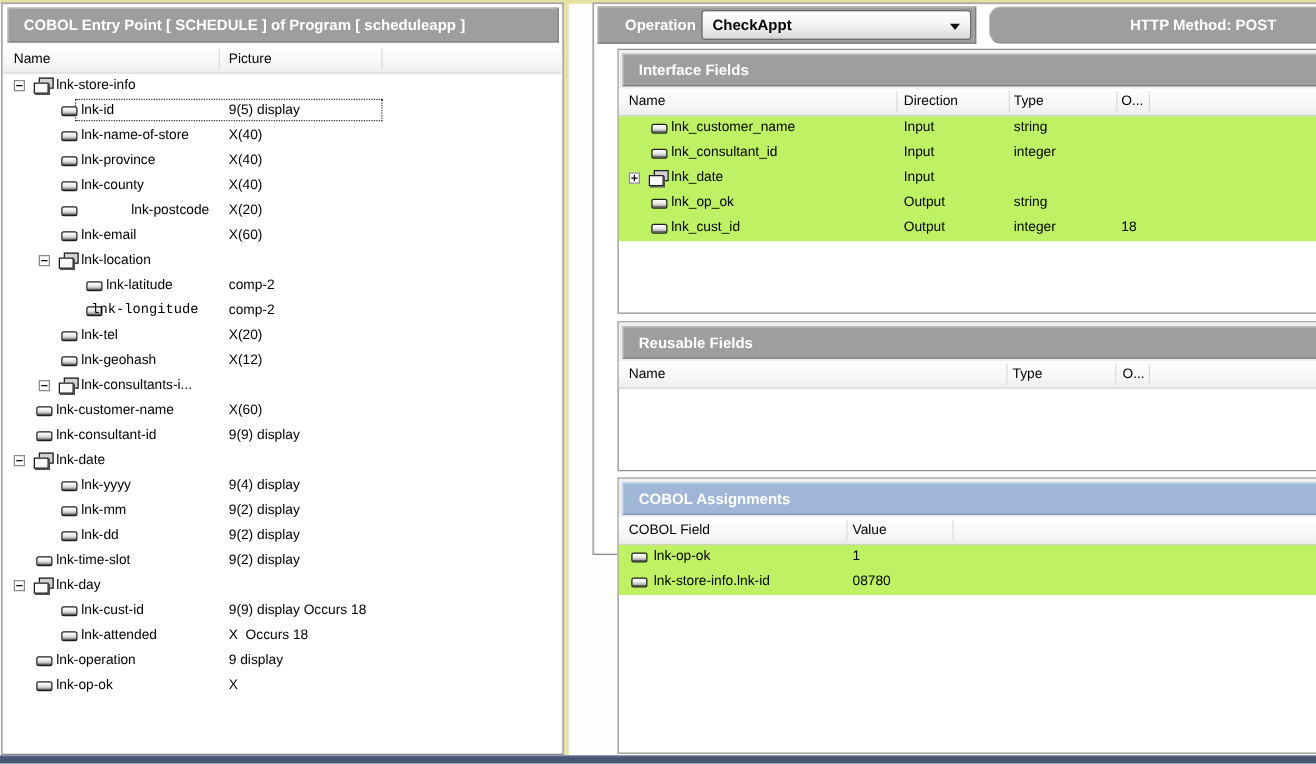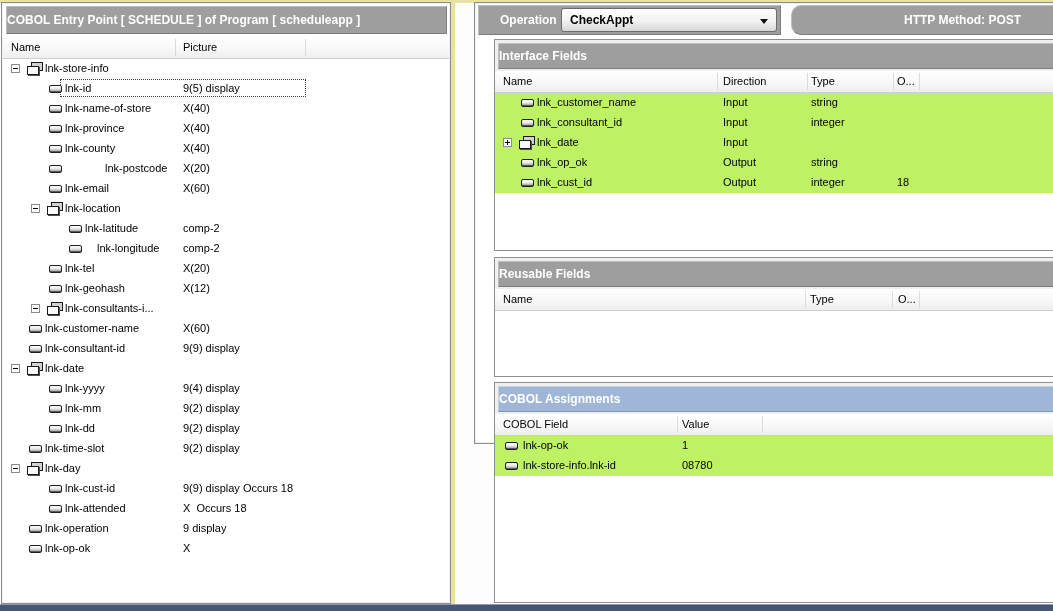--- a/index.html
+++ b/index.html
@@ -10,21 +10,21 @@
   .strip-top    { position:absolute; left:0; top:0; width:1053px; height:3px; background:#e6e3a0; }
   .strip-mid    { position:absolute; left:451px; top:0; width:4px; height:604px; background:#e6e3a0; }
   .strip-bottom { position:absolute; left:0; top:604px; width:1053px; height:7px; background:#475673; border-top:1px solid #8d99b3; }
 
   
   .panel { position:absolute; background:#fff; border:1px solid #8c8c8c; box-shadow:inset 0 0 0 1px #f2f2f2; }
   .panel-left  { left:1px;  top:2px; width:450px; height:602px; }
   .panel-right { left:474px; top:2px; width:595px; height:442px; }
 
   
-  .bar { color:#fff; font-weight:bold; font-size:12px; display:flex; align-items:center; 
+  .bar { color:#fff; font-weight:bold; font-size:12px; display:flex; align-items:center; padding-left:12px;
          background:#9e9e9e; border-top:1px solid #bdbdbd; border-left:1px solid #bdbdbd;
          border-right:1px solid #7d7d7d; border-bottom:1px solid #7d7d7d; }
   .bar.blue { background:#9fb6d6; border-top-color:#c3d2e7; border-left-color:#c3d2e7; border-right-color:#7f94b4; border-bottom-color:#7f94b4;text-align:right; }
 
   .left-title { position:absolute; left:4px; top:3px; width:441px; height:28px; }
 
   
   .thead { position:absolute; left:1px; right:1px; height:22px;
            background:linear-gradient(180deg,#ffffff 0%,#f7f7f7 60%,#eeeeee 100%);
            border-bottom:1px solid #cfcfcf; font-size:11px; color:#000; }
@@ -132,21 +132,21 @@
           <div class="ico-group" style="left: 44px;"></div>
           <span class="name" style="left: 62px;">lnk-location</span>
         </div>
         <div class="trow">
           <div class="ico-field" style="left: 66px;"></div>
           <span class="name" style="left: 82px;">lnk-latitude</span>
           <span class="pic">comp-2</span>
         </div>
         <div class="trow">
           <div class="ico-field" style="left: 66px;"></div>
-          <span class="name" style="left: 94px;">lnk-longitude</span>
+          <span class="name" style="left: 70px; font-family: Liberation Mono, monospace;">lnk-longitude</span>
           <span class="pic">comp-2</span>
         </div>
         <div class="trow">
           <div class="ico-field" style="left: 46px;"></div>
           <span class="name" style="left: 62px;">lnk-tel</span>
           <span class="pic">X(20)</span>
         </div>
         <div class="trow">
           <div class="ico-field" style="left: 46px;"></div>
           <span class="name" style="left: 62px;">lnk-geohash</span>

